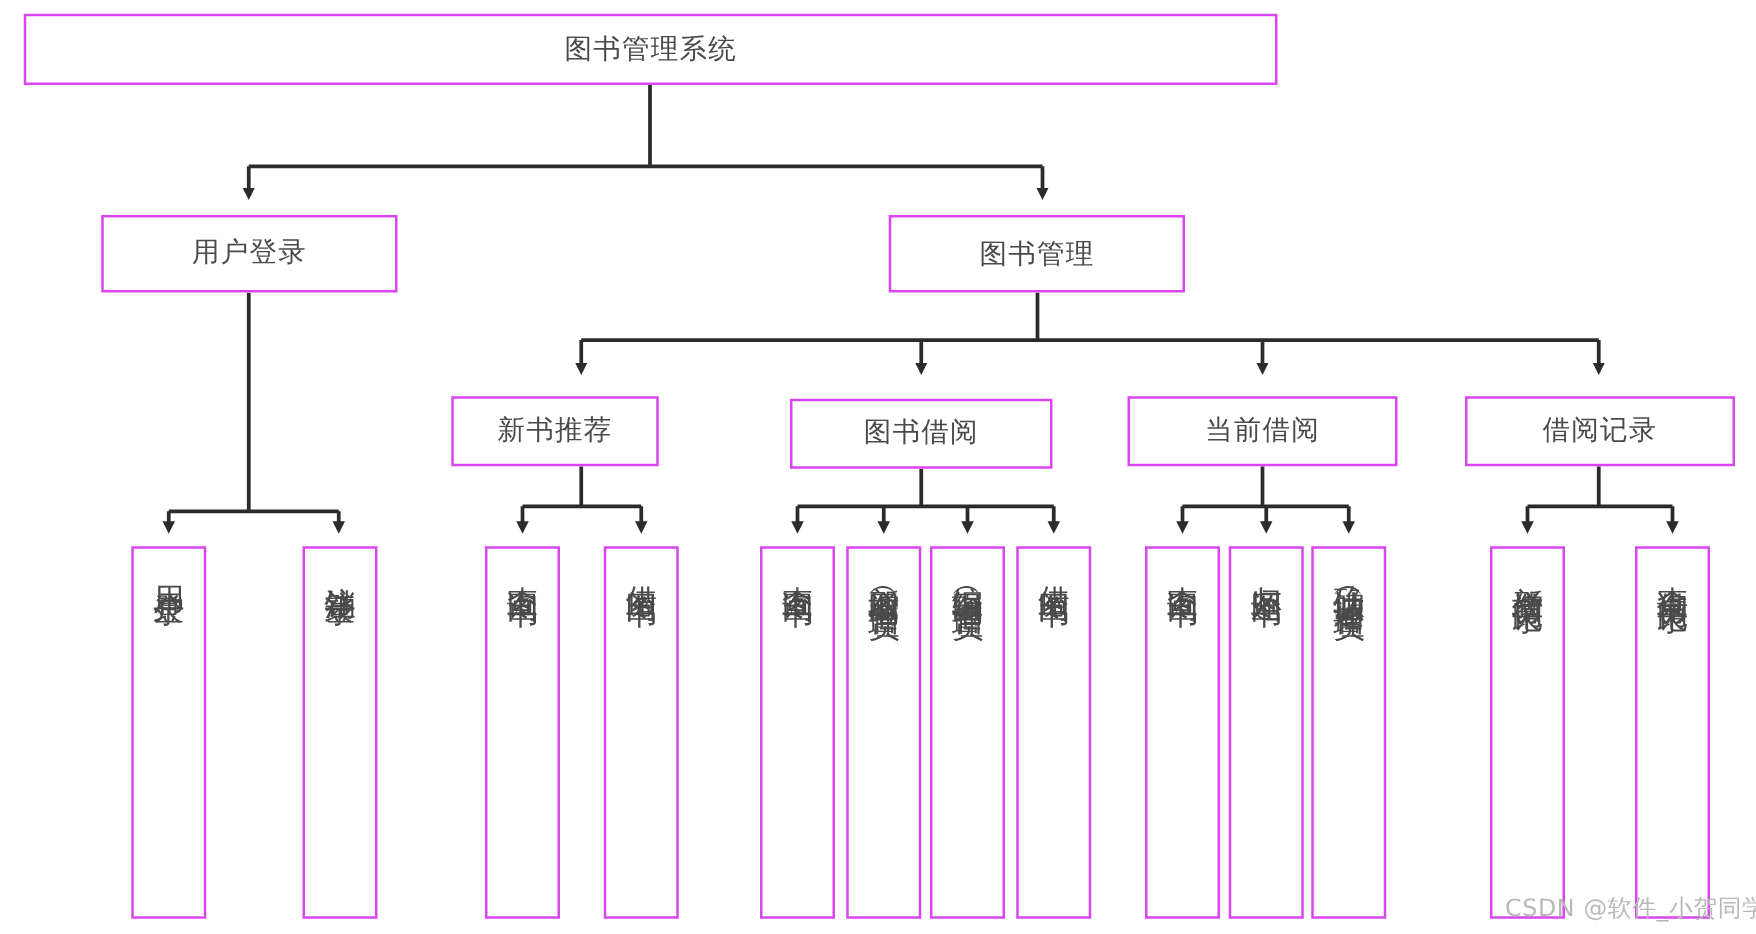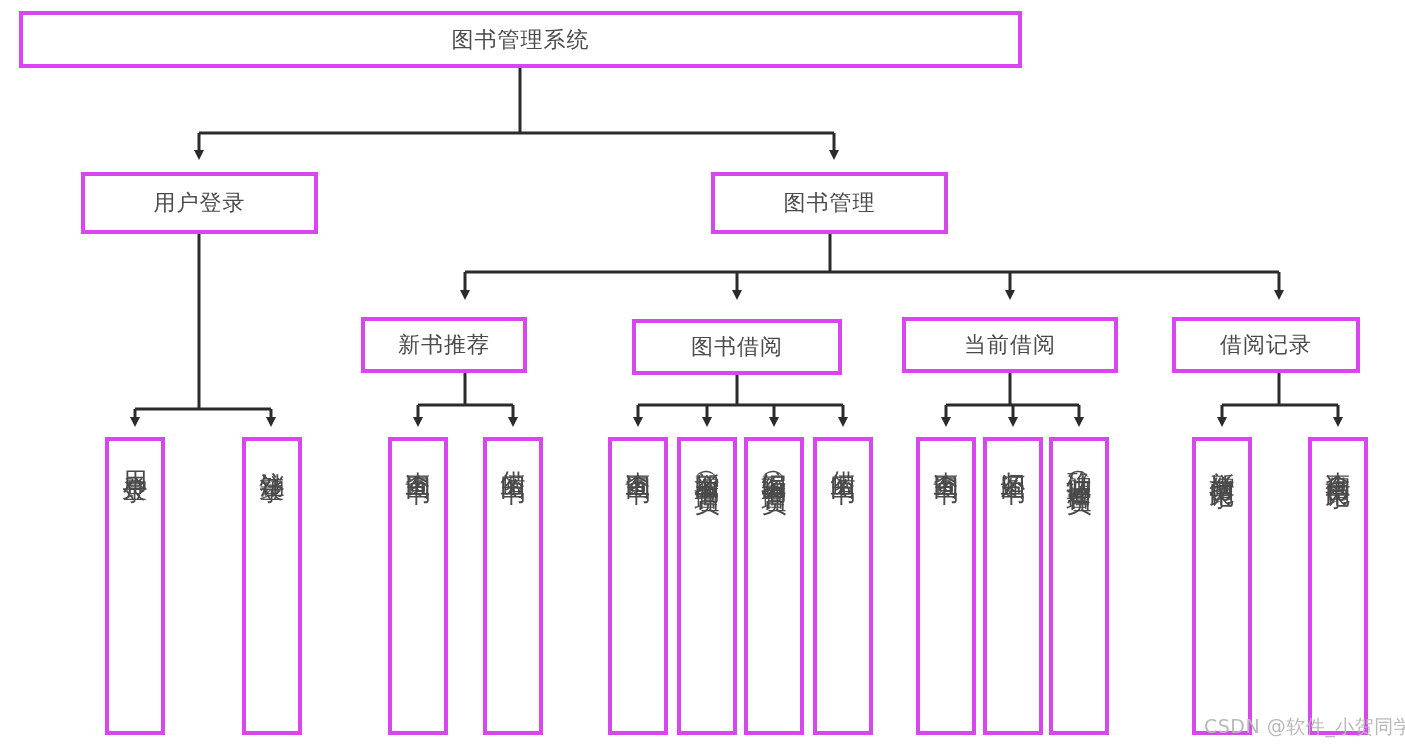--- a/index.html
+++ b/index.html
@@ -21,21 +21,21 @@
   #svg-layer {
     position: absolute;
     left: 0;
     top: 0;
     width: 1405px;
     height: 747px;
   }
   .node {
     position: absolute;
     box-sizing: border-box;
-    border: 4px solid #d946ef;
+    border: 2px solid #d946ef;
     background: #ffffff;
     color: #3a3a3a;
     display: flex;
     align-items: center;
     justify-content: center;
     z-index: 2;
   }
   .node .lbl {
     font-size: 22px;
     line-height: 1.15;
@@ -139,21 +139,21 @@
 
   <div class="node" style="left:361px; top:317px; width:166px; height:56px;">
     <span class="lbl">新书推荐</span>
   </div>
   <div class="node" style="left:632px; top:319px; width:210px; height:56px;">
     <span class="lbl">图书借阅</span>
   </div>
   <div class="node" style="left:902px; top:317px; width:216px; height:56px;text-align:center;">
     <span class="lbl">当前借阅</span>
   </div>
-  <div class="node" style="left:1172px; top:317px; width:188px; height:56px;">
+  <div class="node" style="left:1172px; top:317px; width:216px; height:56px;">
     <span class="lbl">借阅记录</span>
   </div>
 
   <div class="node vert" style="left:105px; top:437px; width:60px; height:298px;">
     <span class="lbl">用户登录</span>
   </div>
   <div class="node vert" style="left:242px; top:437px; width:60px; height:298px;">
     <span class="lbl">注销登录</span>
   </div>
 

